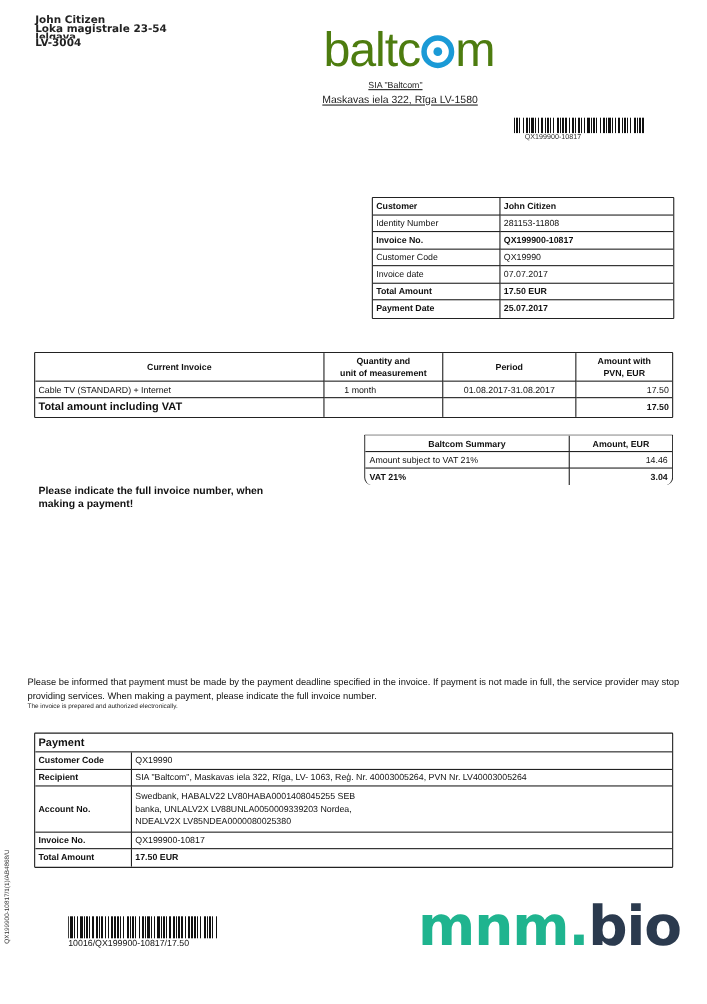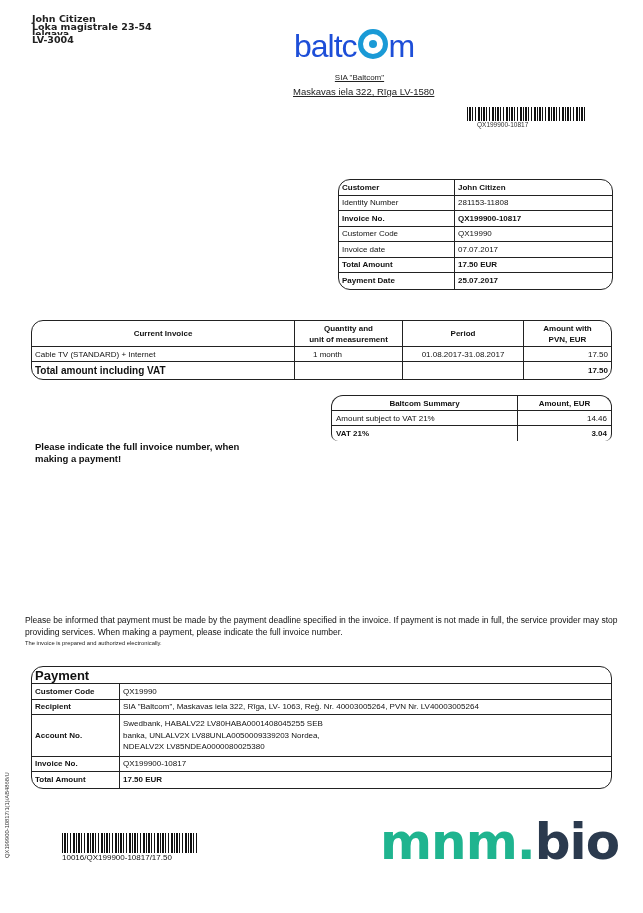--- a/index.html
+++ b/index.html
@@ -4,35 +4,35 @@
 <style>
   * { box-sizing: border-box; margin: 0; padding: 0; }
   html, body { width: 643px; height: 913px; background: #ffffff; overflow: hidden; }
   body { position: relative; font-family: "Liberation Sans", sans-serif; color: #111; }
 
   .addr { position: absolute; left: 32px; top: 14px; font-family: "DejaVu Sans", sans-serif; font-weight: bold; font-size: 9.5px; line-height: 10px; color: #222; }
   .addr div { white-space: nowrap; }
   .addr .l2 { margin-top: -2px; }
   .addr .l3 { margin-top: -3px; height: 6px; overflow: hidden; font-size: 9px; }
 
-  .logo { position: absolute; left: 294px; top: 22px; font-family: "Liberation Sans", sans-serif; font-size: 32px; color: #1d4ed8; letter-spacing: -1px; line-height: 48px; }
+  .logo { position: absolute; left: 294px; top: 22px; font-family: "Liberation Sans", sans-serif; font-size: 44px; color: #4d7c0f; letter-spacing: -1px; line-height: 48px; }
   .logo .eye { display: inline-block; width: 30px; height: 30px; border: 5px solid #1a9ad6; border-radius: 50%; position: relative; top: 2px; margin: 0 1px; }
   .logo .eye::after { content: ""; position: absolute; left: 6px; top: 6px; width: 8px; height: 8px; border-radius: 50%; background: #1a9ad6; }
 
   .sia { position: absolute; left: 0; width: 100%; top: 73px; text-align: center; padding-left: 76px; font-size: 8px; text-decoration: underline; color: #222; }
   .sia-addr { position: absolute; left: 293px; top: 86px; font-size: 9.5px; text-decoration: underline; color: #222; }
 
   .barcode { position: absolute; background: repeating-linear-gradient(90deg, #111 0 1px, #fff 1px 2px, #111 2px 4px, #fff 4px 5px, #111 5px 6px, #fff 6px 8px, #111 8px 9px, #fff 9px 11px, #111 11px 13px, #fff 13px 14px); }
   .bc-top { left: 467px; top: 107px; width: 120px; height: 14px; }
   .bc-top-label { position: absolute; left: 477px; top: 121px; font-size: 6.5px; color: #333; }
   .bc-bottom { left: 62px; top: 833px; width: 136px; height: 20px; }
   .bc-bottom-label { position: absolute; left: 62px; top: 853px; font-size: 8px; color: #111; }
 
   table { border-collapse: separate; border-spacing: 0; }
-  .box { position: absolute; border: 1px solid #222; border-radius: 12px; overflow: hidden; }
+  .box { position: absolute; border: 1px solid #222; border-radius: 1px; overflow: hidden; }
 
   
   .cust { left: 338px; top: 179px; width: 275px; }
   .cust table { width: 100%; font-size: 8px; }
   .cust td { height: 15.5px; padding: 0 3px; border-bottom: 1px solid #222; white-space: nowrap; }
   .cust tr:last-child td { border-bottom: none; }
   .cust td.k { width: 116px; border-right: 1px solid #222; }
   .cust tr.b td { font-weight: bold; }
 
   
@@ -65,21 +65,21 @@
 
   .info { position: absolute; left: 25px; top: 615px; width: 615px; font-size: 8.5px; line-height: 11.5px; color: #111; }
   .info-small { position: absolute; left: 25px; top: 640px; font-size: 5.8px; color: #222; }
 
   
   .pay { left: 31px; top: 666px; width: 581px; }
   .pay table { width: 100%; font-size: 8px; }
   .pay td { border-bottom: 1px solid #222; padding: 0 3px; height: 15.5px; }
   .pay tr:last-child td { border-bottom: none; }
   .pay td.k { width: 88px; border-right: 1px solid #222; font-weight: bold; }
-  .pay .head td { font-weight: bold; font-size: 13px; height: 17px; }
+  .pay .head td { font-weight: bold; font-size: 10px; height: 17px; }
   .pay .acct td.v { line-height: 11.5px; padding-top: 3px; padding-bottom: 3px; }
   .pay .bold { font-weight: bold; }
 
   .side { position: absolute; left: 4px; top: 858px; transform: rotate(-90deg); transform-origin: left top; font-size: 5.8px; color: #333; white-space: nowrap; }
 
   .wm { position: absolute; left: 380px; top: 812px; font-family: "DejaVu Sans", sans-serif; font-weight: bold; font-size: 50px; line-height: 60px; letter-spacing: -1px; }
   .wm .a { color: #1fb48f; }
   .wm .b { color: #2b3a4e; }
 </style>
 </head>

